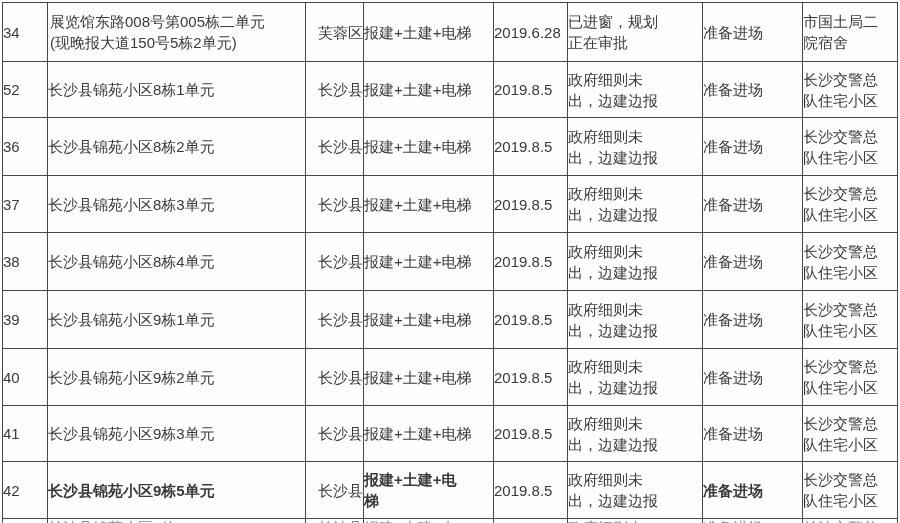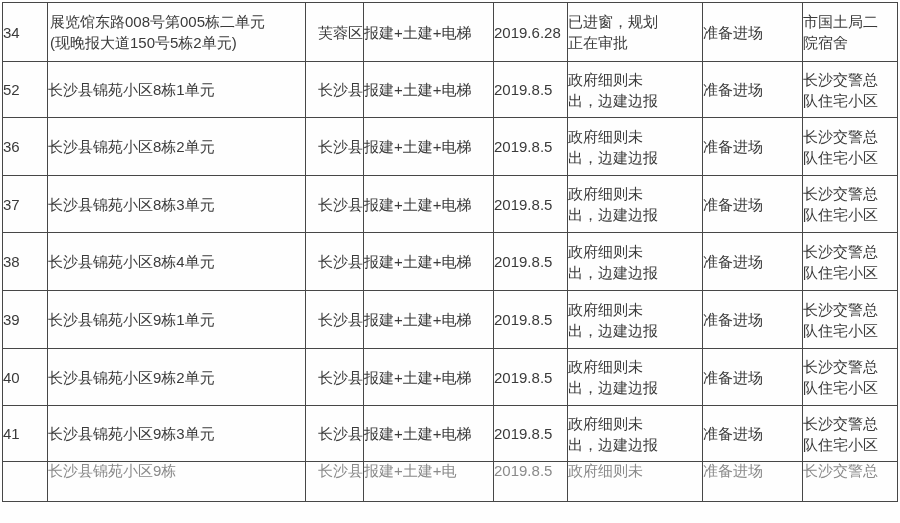--- a/index.html
+++ b/index.html
@@ -31,21 +31,21 @@
     padding: 0;
   }
   td.c-no     { padding-left: 9px;  font-size: 15px; }
   td.c-addr   { padding-left: 10px; padding-right: 4px; }
   td.c-addr.center { padding-left: 2px; padding-right: 2px; }
   td.c-dist   { text-align: right; }
   td.c-scope  { padding-left: 8px;  padding-right: 4px; }
   td.c-date   { padding-left: 4px; }
   td.c-status { padding-left: 18px; padding-right: 2px; }
   td.c-prog   { padding-left: 10px; }
-  td.c-name   { padding-left: 10px; padding-right: 2px; }
+  td.c-name   { padding-left: 10px; padding-right: 2px; border-radius: 7px; }
   tr.row-bold td.c-addr,
   tr.row-bold td.c-scope,
   tr.row-bold td.c-prog { font-weight: 700; }
   tr.partial td {
     vertical-align: top;
     padding-top: 1px;
     line-height: 16px;
     color: #8a8a8a;
   }
 </style>
@@ -155,20 +155,33 @@
         <td class="c-addr">长沙县锦苑小区9栋3单元</td>
         <td class="c-dist">长沙县</td>
         <td class="c-scope">报建+土建+电梯</td>
         <td class="c-date">2019.8.5</td>
         <td class="c-status">政府细则未
 出，边建边报</td>
         <td class="c-prog">准备进场</td>
         <td class="c-name">长沙交警总
 队住宅小区</td>
       </tr>
+      <tr class="row-bold" style="height:57px">
+        <td class="c-no">42</td>
+        <td class="c-addr">长沙县锦苑小区9栋5单元</td>
+        <td class="c-dist">长沙县</td>
+        <td class="c-scope">报建+土建+电
+梯</td>
+        <td class="c-date">2019.8.5</td>
+        <td class="c-status">政府细则未
+出，边建边报</td>
+        <td class="c-prog">准备进场</td>
+        <td class="c-name">长沙交警总
+队住宅小区</td>
+      </tr>
       <tr class="partial" style="height:40px">
         <td class="c-no"></td>
         <td class="c-addr">长沙县锦苑小区9栋</td>
         <td class="c-dist">长沙县</td>
         <td class="c-scope">报建+土建+电</td>
         <td class="c-date">2019.8.5</td>
         <td class="c-status">政府细则未</td>
         <td class="c-prog">准备进场</td>
         <td class="c-name">长沙交警总</td>
       </tr>

